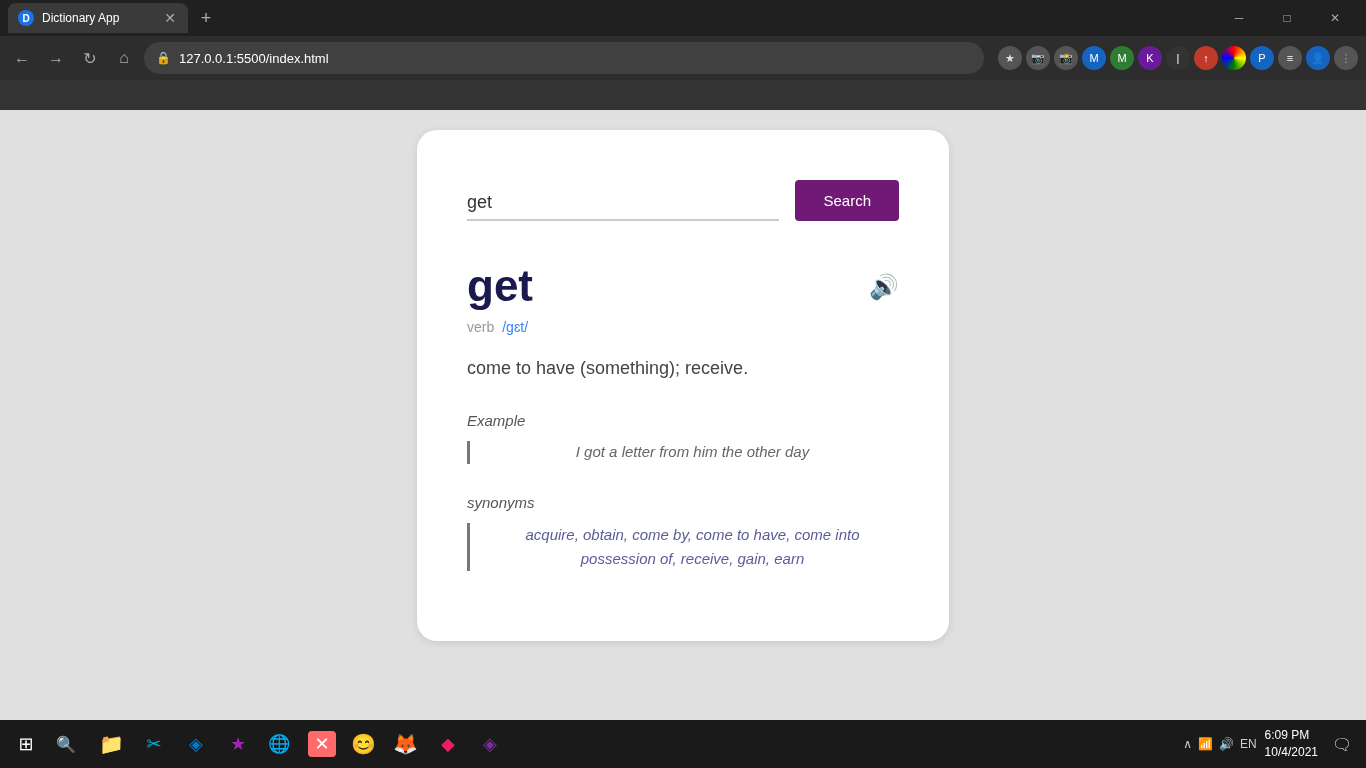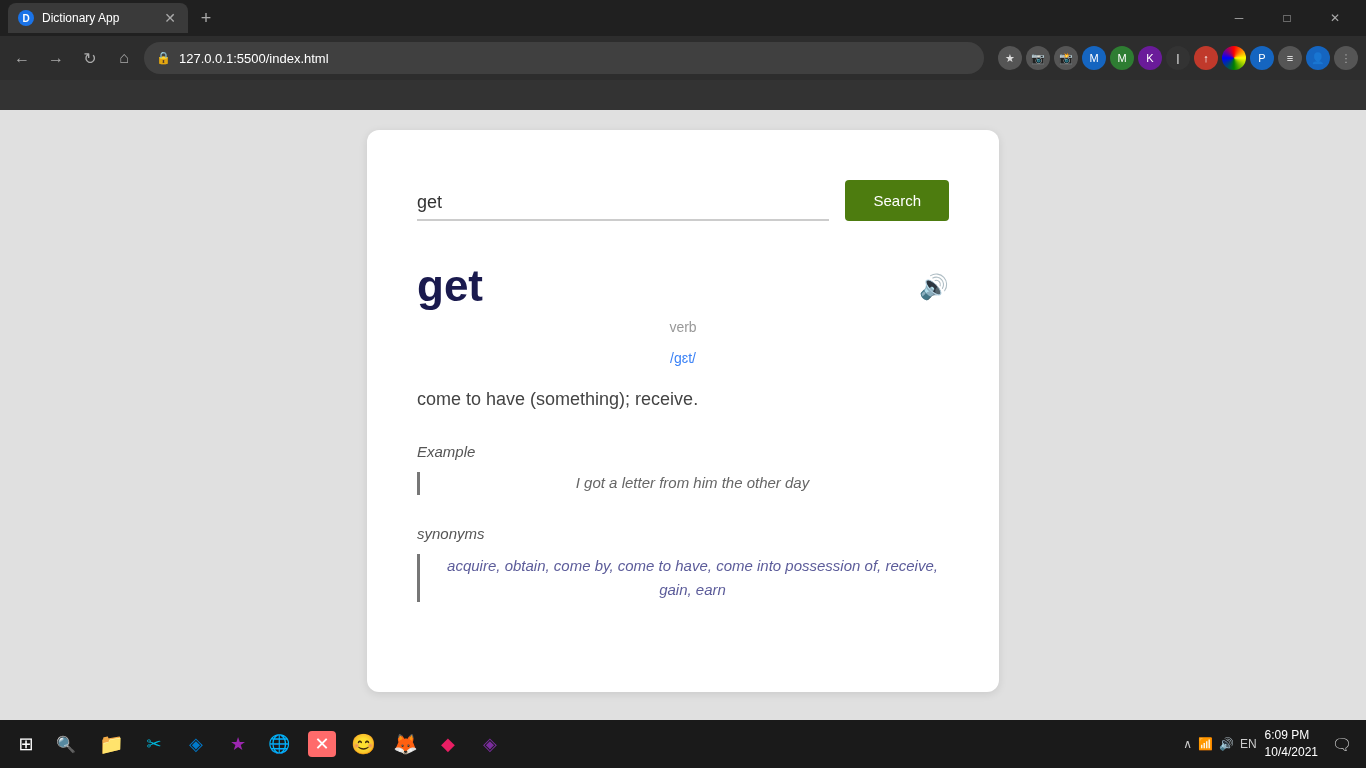--- a/index.html
+++ b/index.html
@@ -189,23 +189,23 @@
       display: flex;
       align-items: flex-start;
       justify-content: center;
       padding: 20px 0;
       overflow-y: auto;
     }
 
     
     .dictionary-card {
       background: #fff;
-      border-radius: 12px;
-      width: 632px;
-      padding: 50px 50px 60px;
+      border-radius: 20px;
+      width: 532px;
+      padding: 50px 50px 40px;
       box-shadow: 0 2px 8px rgba(0,0,0,0.1);
     }
 
     .search-section {
       display: flex;
       align-items: flex-end;
       gap: 16px;
       margin-bottom: 40px;
     }
 
@@ -218,21 +218,21 @@
     .search-input {
       width: 100%;
       border: none;
       outline: none;
       font-size: 18px;
       color: #333;
       background: transparent;
     }
 
     .search-button {
-      background: #4d7c0f;
+      background: #701a75;
       color: #fff;
       border: none;
       border-radius: 4px;
       padding: 12px 28px;
       font-size: 15px;
       cursor: pointer;
       white-space: nowrap;
     }
 
     .word-header {
@@ -250,26 +250,25 @@
 
     .speaker-icon {
       font-size: 24px;
       color: #1a1a4e;
       cursor: pointer;
       margin-top: 12px;
     }
 
     .word-meta {
       display: flex;
-      gap: 15px;
+      gap: 8px;
       align-items: center;
       margin-bottom: 20px;
       color: #888;
       font-size: 14px;
-      flex-direction: column;
     }
 
     .word-type {
       color: #999;
       font-style: normal;
     }
 
     .word-phonetic {
       color: #3b82f6;
     }

